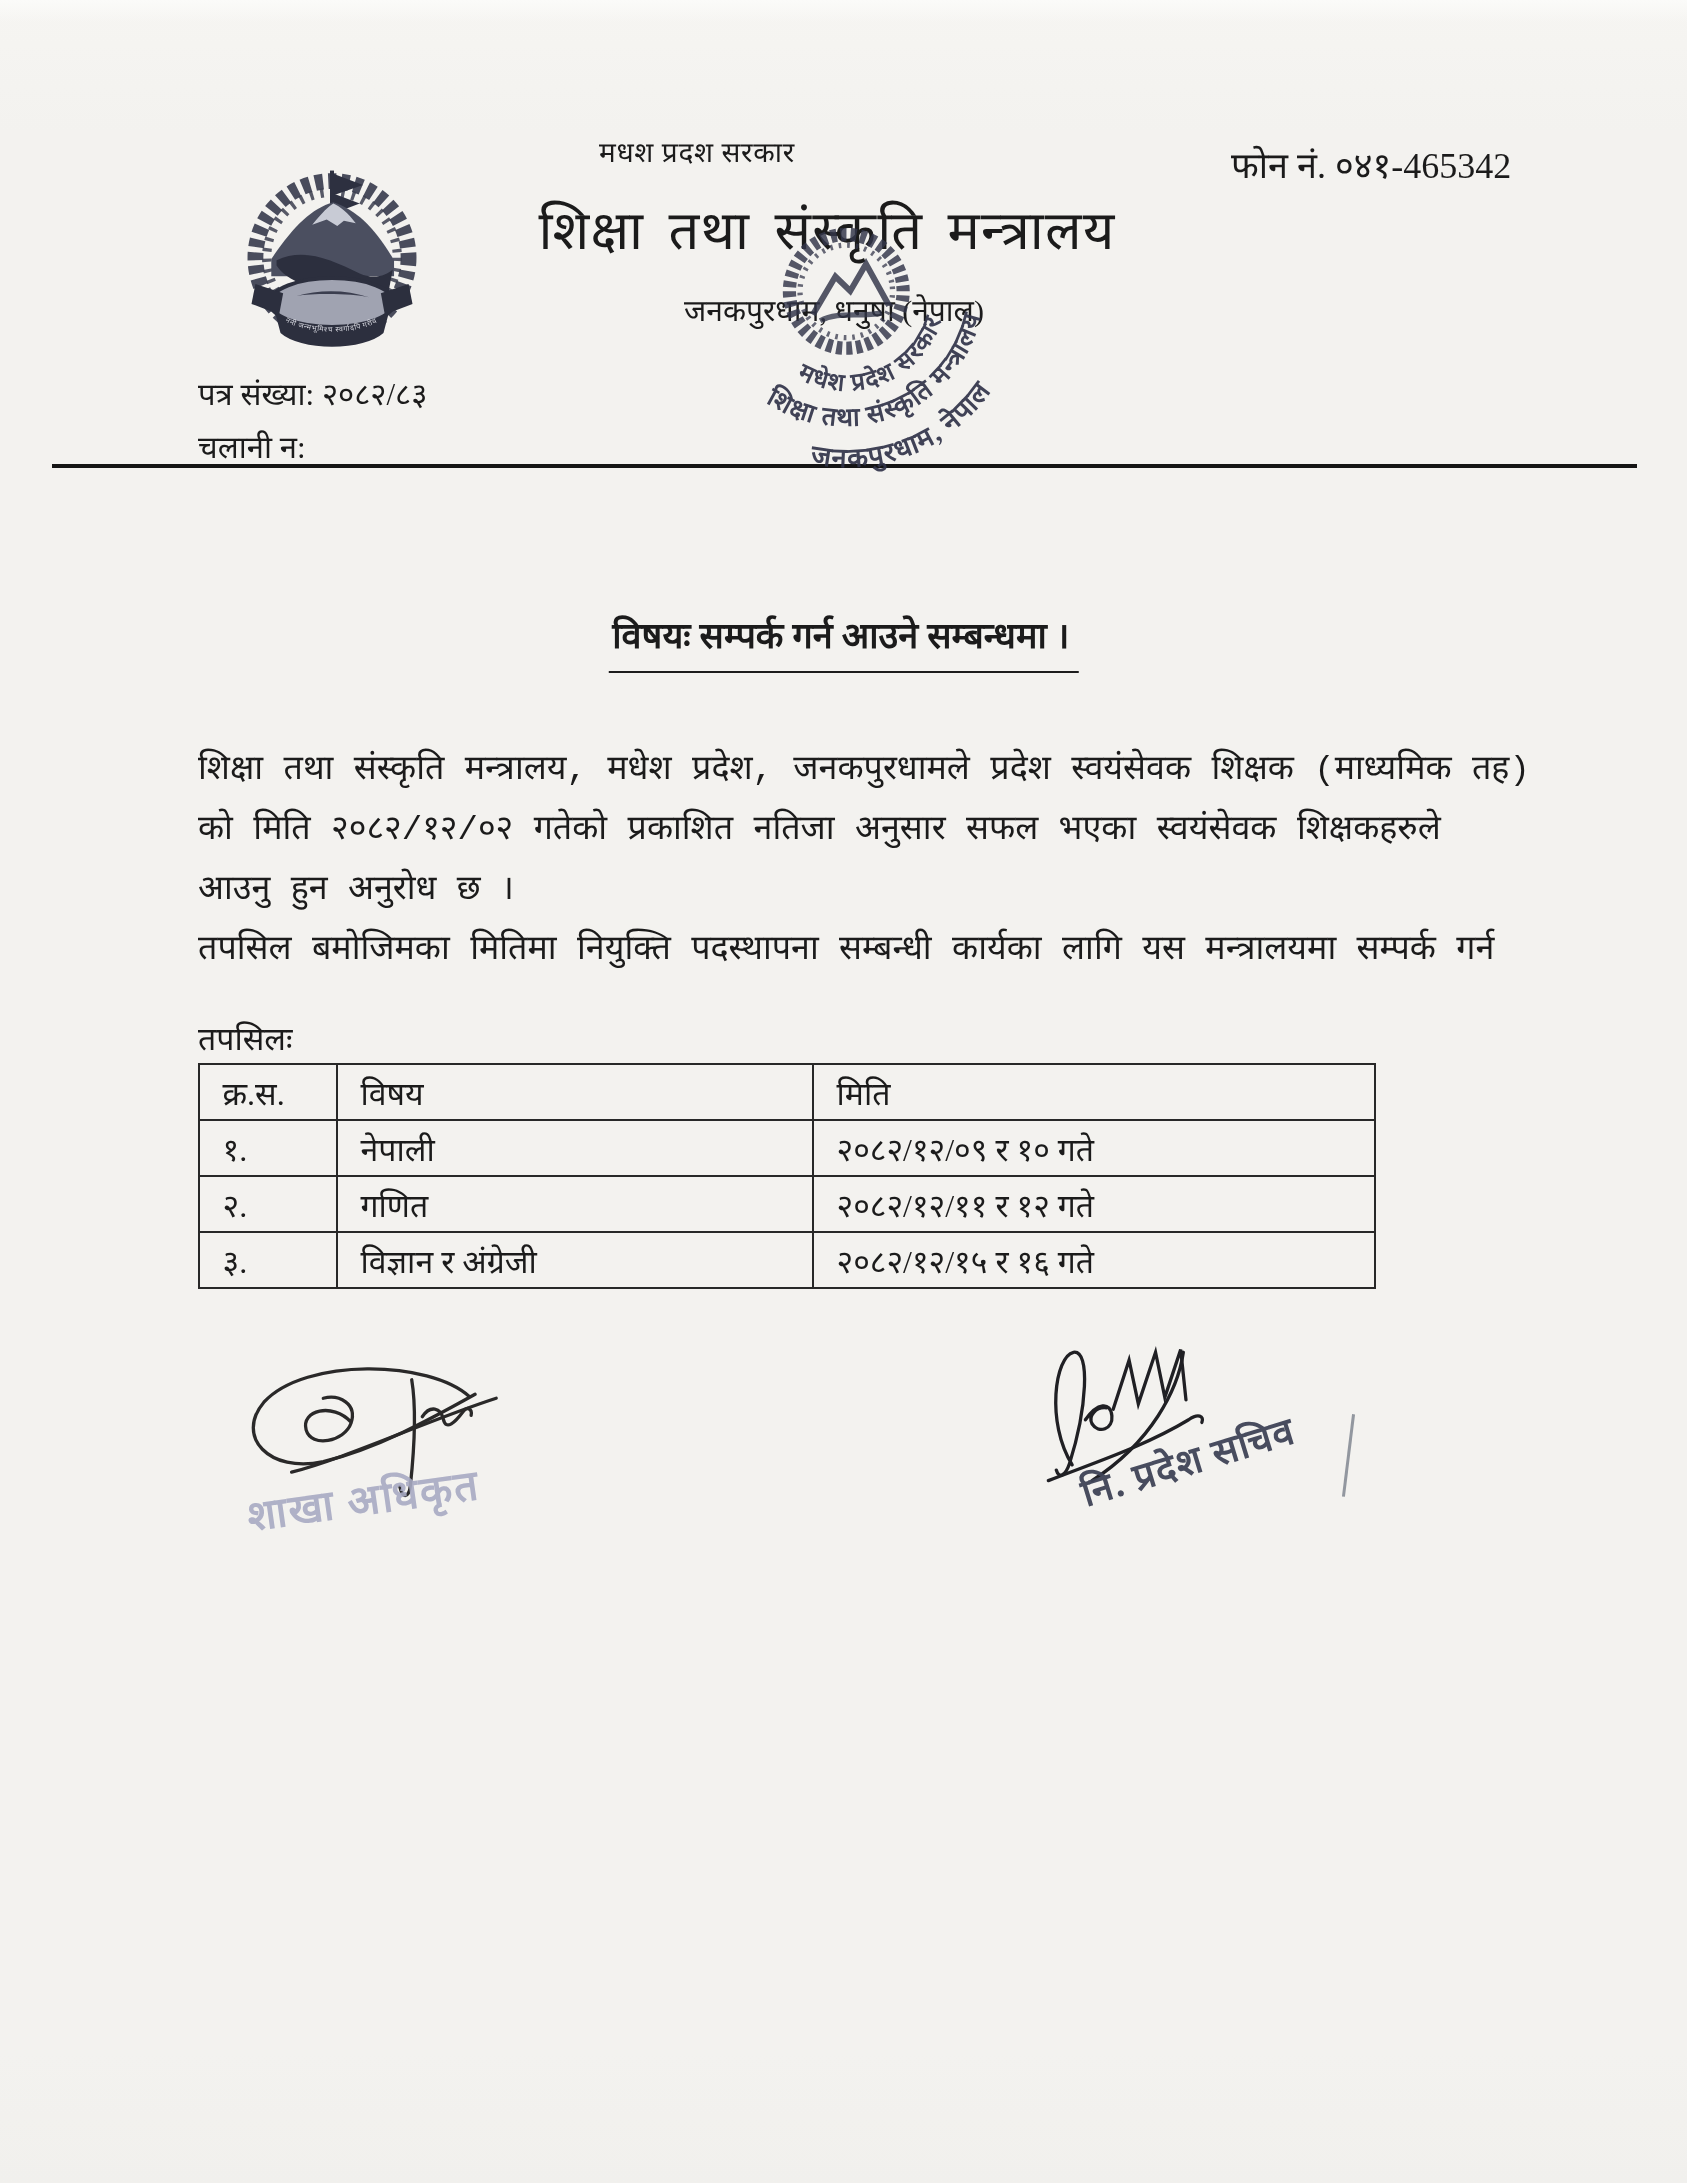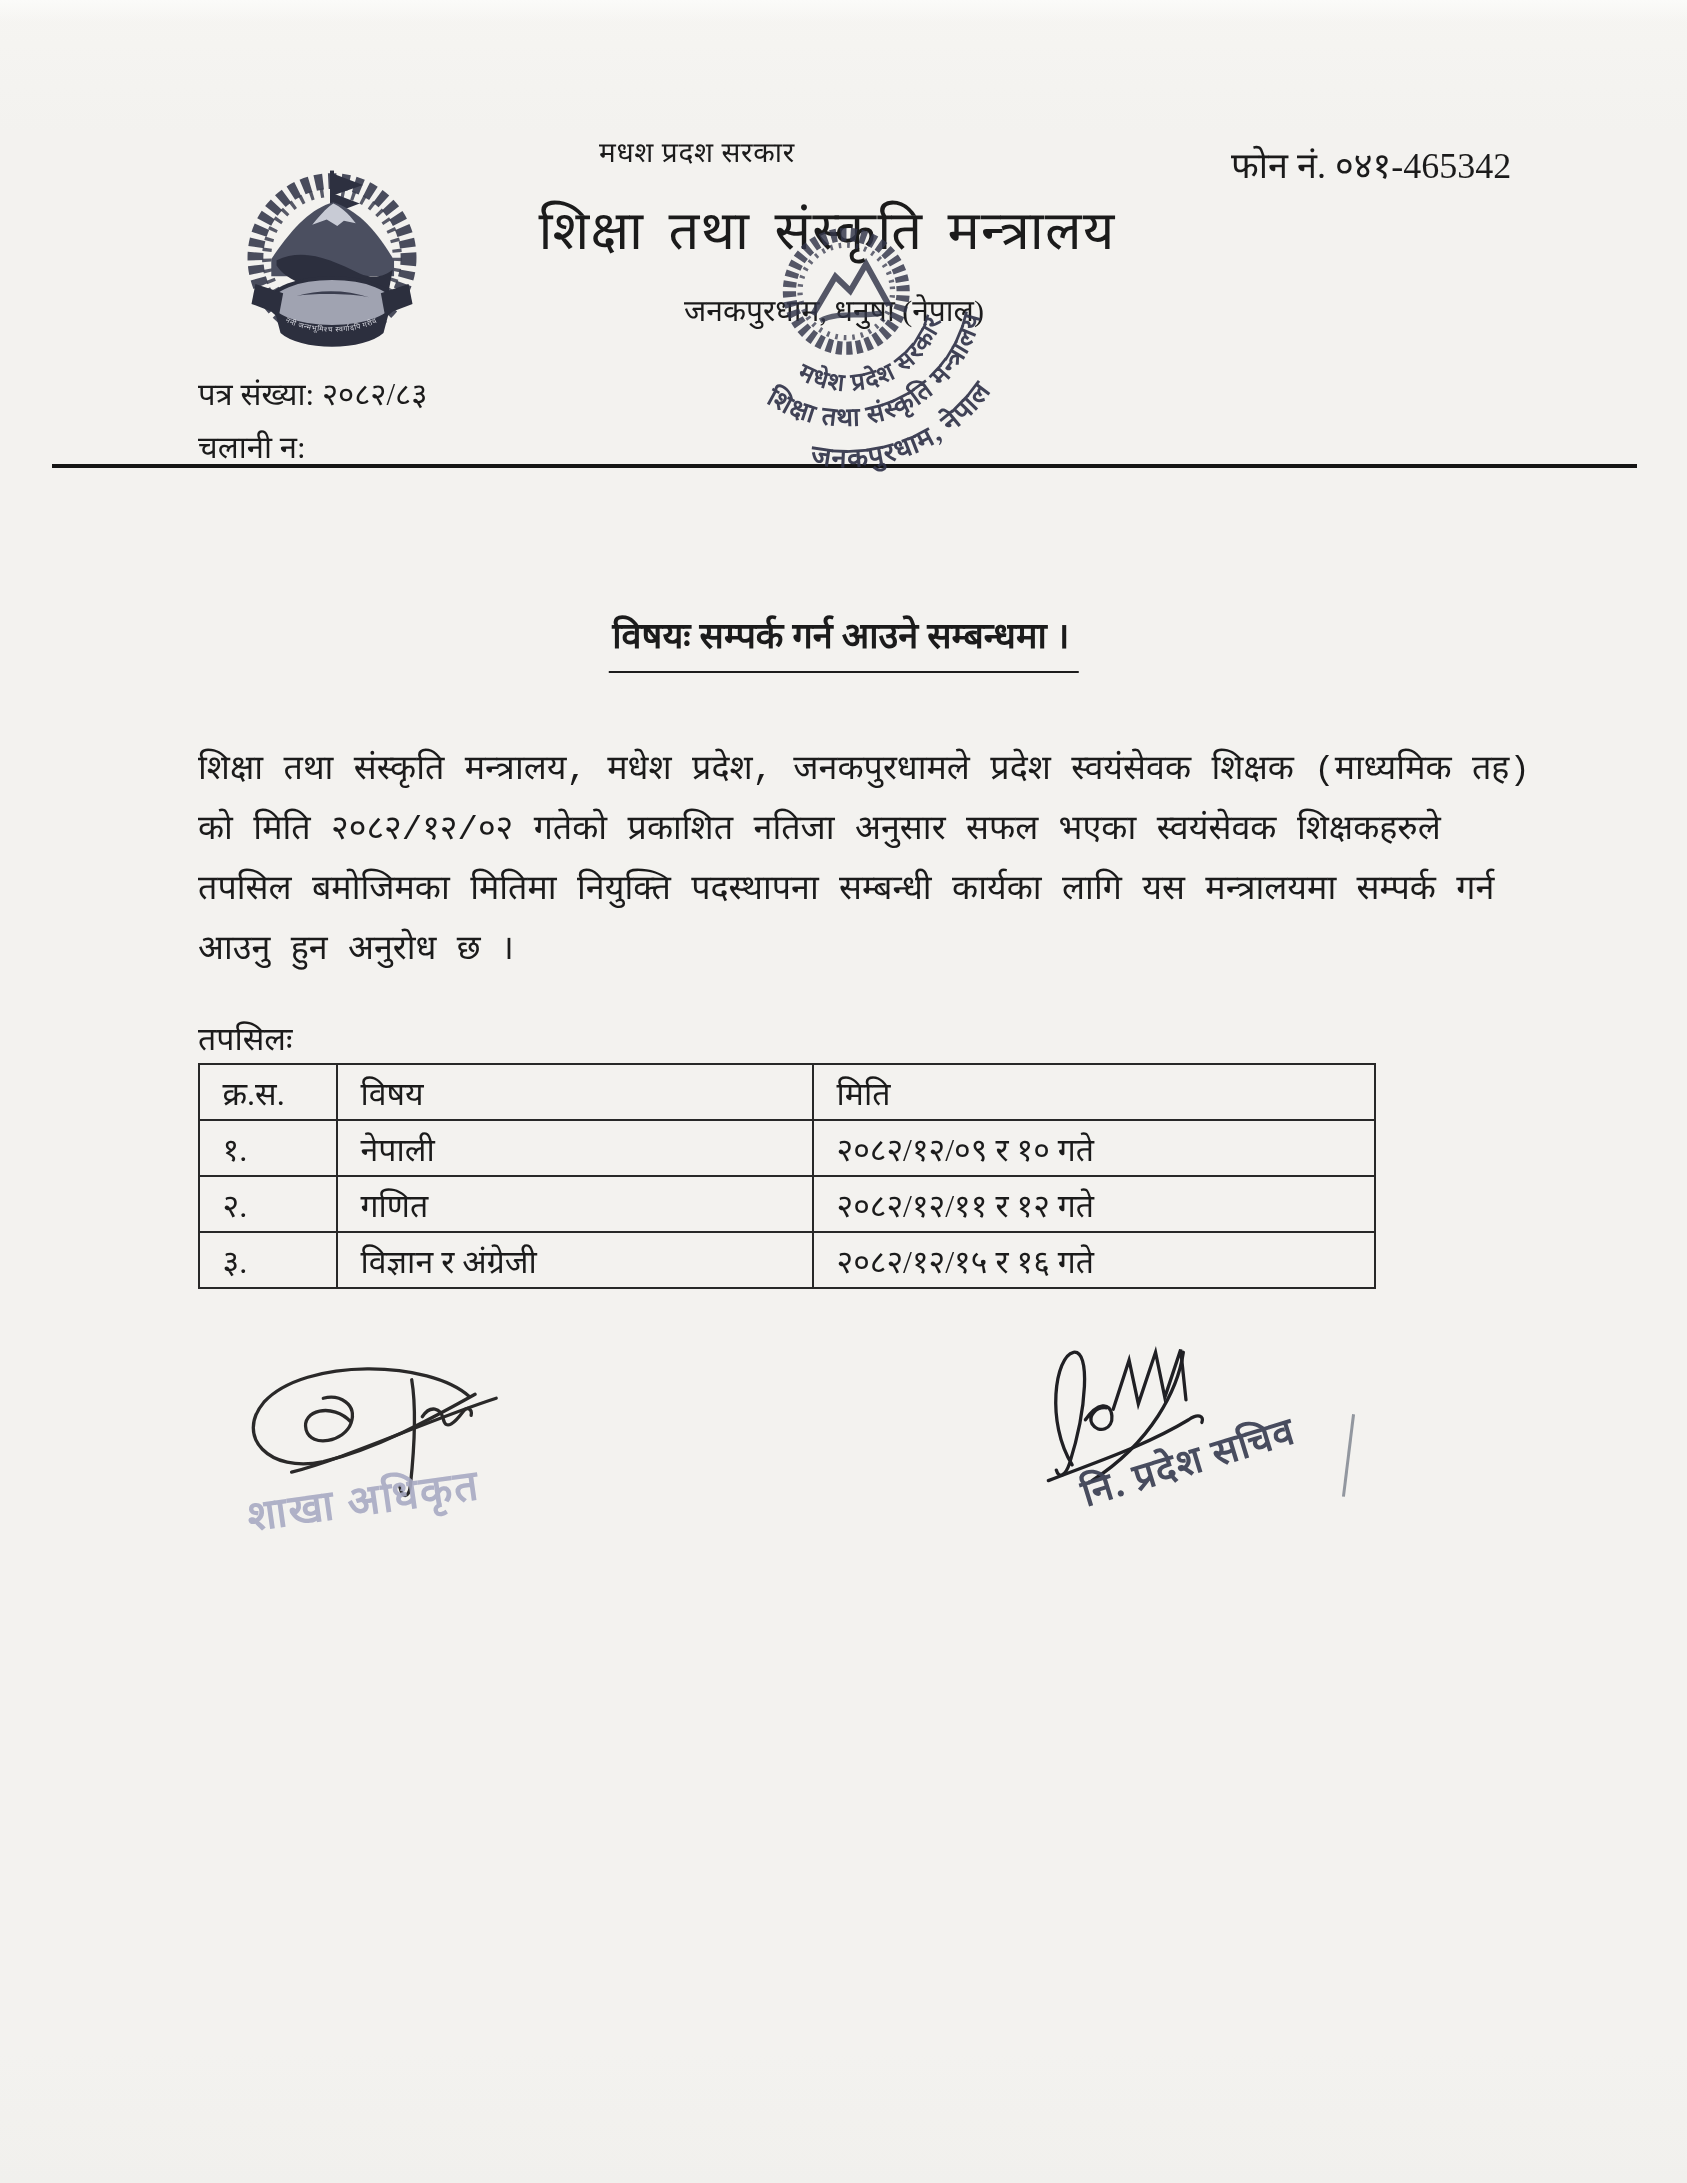--- a/index.html
+++ b/index.html
@@ -116,22 +116,22 @@
         <textPath href="#sealArc3" startOffset="50%" text-anchor="middle">जनकपुरधाम, नेपाल</textPath>
       </text>
     </g>
   </svg>
 
   <div class="abs subject">विषयः सम्पर्क गर्न आउने सम्बन्धमा ।</div>
 
   <div class="abs body-text">
     <div class="bline">शिक्षा तथा संस्कृति मन्त्रालय, मधेश प्रदेश, जनकपुरधामले प्रदेश स्वयंसेवक शिक्षक (माध्यमिक तह)</div>
     <div class="bline">को मिति २०८२/१२/०२ गतेको प्रकाशित नतिजा अनुसार सफल भएका स्वयंसेवक शिक्षकहरुले</div>
+    <div class="bline">आउनु हुन अनुरोध छ ।</div>
     <div class="bline">तपसिल बमोजिमका मितिमा नियुक्ति पदस्थापना सम्बन्धी कार्यका लागि यस मन्त्रालयमा  सम्पर्क गर्न</div>
-    <div class="bline">आउनु हुन अनुरोध छ ।</div>
   </div>
 
   <div class="abs tapasil">तपसिलः</div>
 
   <table class="details">
     <colgroup>
         <col class="c1">
         <col class="c2">
         <col class="c3">
       </colgroup>

